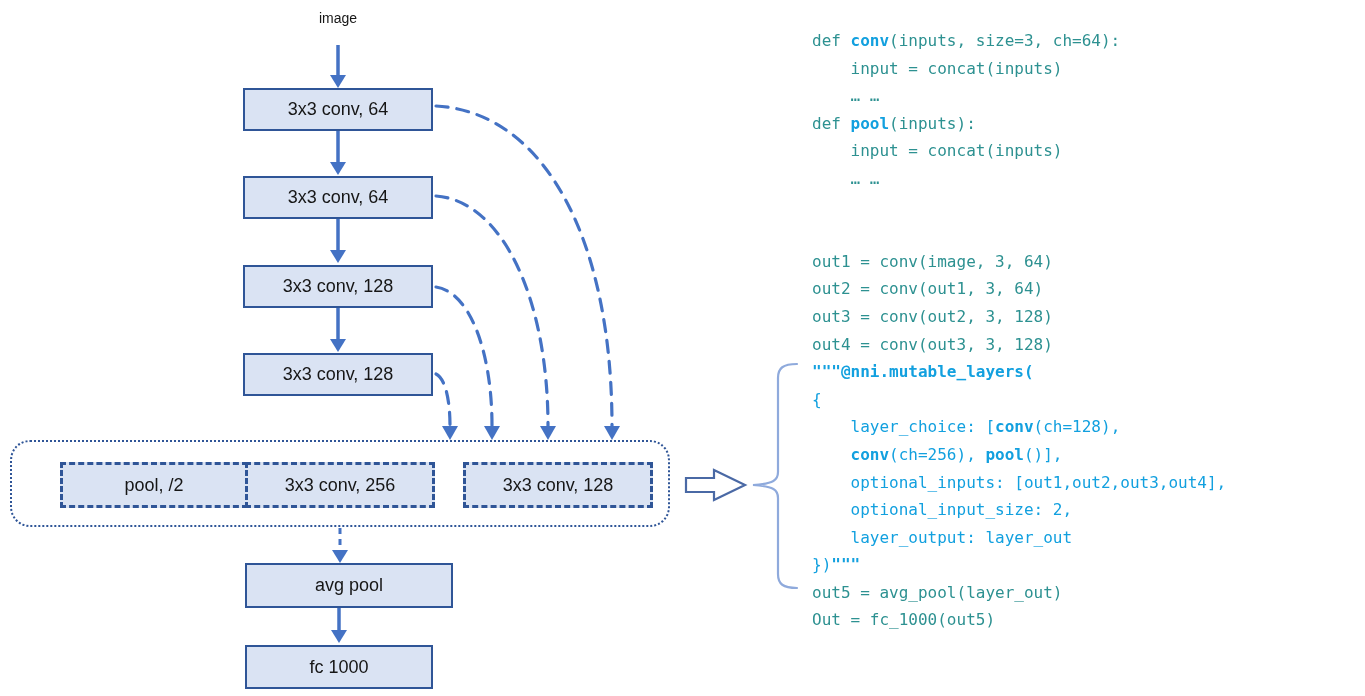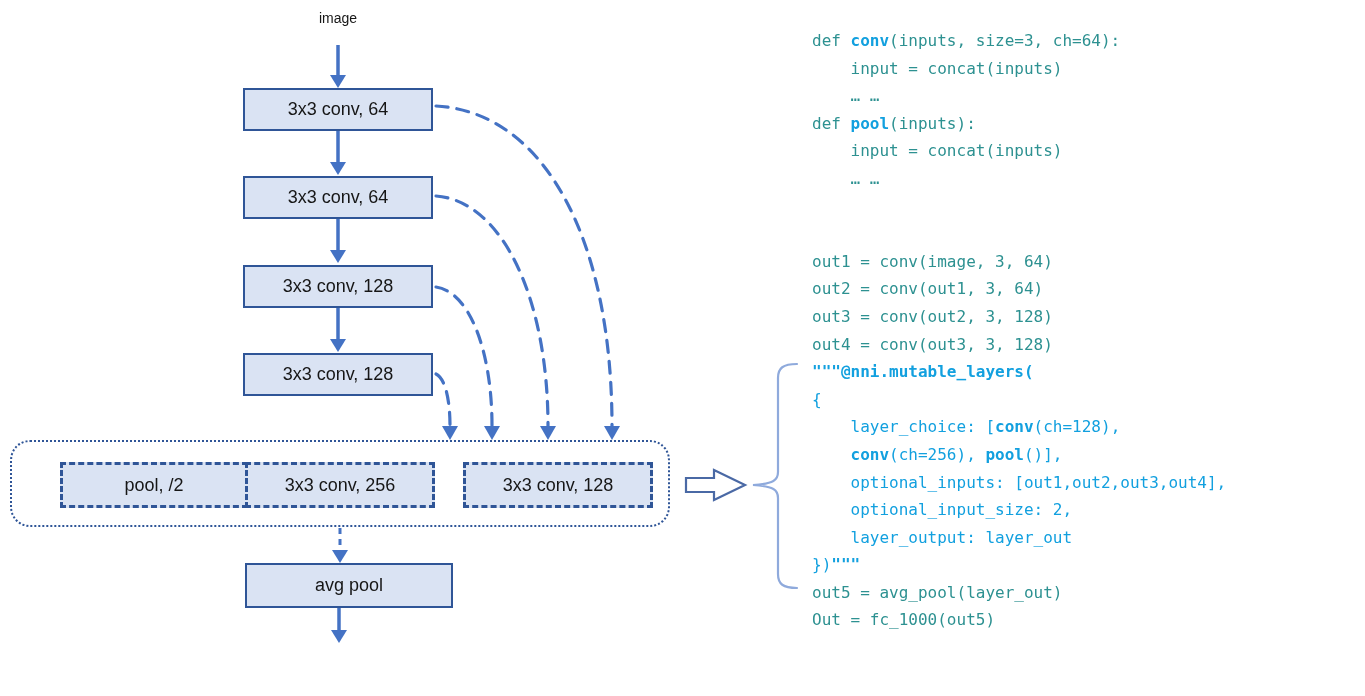--- a/index.html
+++ b/index.html
@@ -74,16 +74,17 @@
   <div class="node solid" style="left:243px;top:176px;width:190px;height:43px;">3x3 conv, 64</div>
   <div class="node solid" style="left:243px;top:265px;width:190px;height:43px;">3x3 conv, 128</div>
   <div class="node solid" style="left:243px;top:353px;width:190px;height:43px;">3x3 conv, 128</div>
 
   <div class="choice-container"></div>
   <div class="node dashed" style="left:29px;top:462px;width:188px;height:46px;margin-left:31px;">pool, /2</div>
   <div class="node dashed" style="left:245px;top:462px;width:190px;height:46px;">3x3 conv, 256</div>
   <div class="node dashed" style="left:463px;top:462px;width:190px;height:46px;">3x3 conv, 128</div>
 
   <div class="node solid" style="left:245px;top:563px;width:208px;height:45px;">avg pool</div>
+  <div class="node solid" style="left:245px;top:645px;width:188px;height:44px;">fc 1000</div>
 
   <div class="code"><div class="code-line"><span>def </span><span class="fn">conv</span><span>(inputs, size=3, ch=64):</span></div><div class="code-line"><span>    input = concat(inputs)</span></div><div class="code-line"><span>    … …</span></div><div class="code-line"><span>def </span><span class="fn">pool</span><span>(inputs):</span></div><div class="code-line"><span>    input = concat(inputs)</span></div><div class="code-line"><span>    … …</span></div><div class="code-line">&nbsp;</div><div class="code-line">&nbsp;</div><div class="code-line"><span>out1 = conv(image, 3, 64)</span></div><div class="code-line"><span>out2 = conv(out1, 3, 64)</span></div><div class="code-line"><span>out3 = conv(out2, 3, 128)</span></div><div class="code-line"><span>out4 = conv(out3, 3, 128)</span></div><div class="code-line"><span class="mb">"""@nni.mutable_layers(</span></div><div class="code-line"><span class="m">{</span></div><div class="code-line"><span class="m">    layer_choice: [</span><span class="mb">conv</span><span class="m">(ch=128),</span></div><div class="code-line"><span class="m">    </span><span class="mb">conv</span><span class="m">(ch=256), </span><span class="mb">pool</span><span class="m">()],</span></div><div class="code-line"><span class="m">    optional_inputs: [out1,out2,out3,out4],</span></div><div class="code-line"><span class="m">    optional_input_size: 2,</span></div><div class="code-line"><span class="m">    layer_output: layer_out</span></div><div class="code-line"><span class="m">})</span><span class="mb">"""</span></div><div class="code-line"><span>out5 = avg_pool(layer_out)</span></div><div class="code-line"><span>Out = fc_1000(out5)</span></div></div>
 
 </div>
 
 </body></html>

